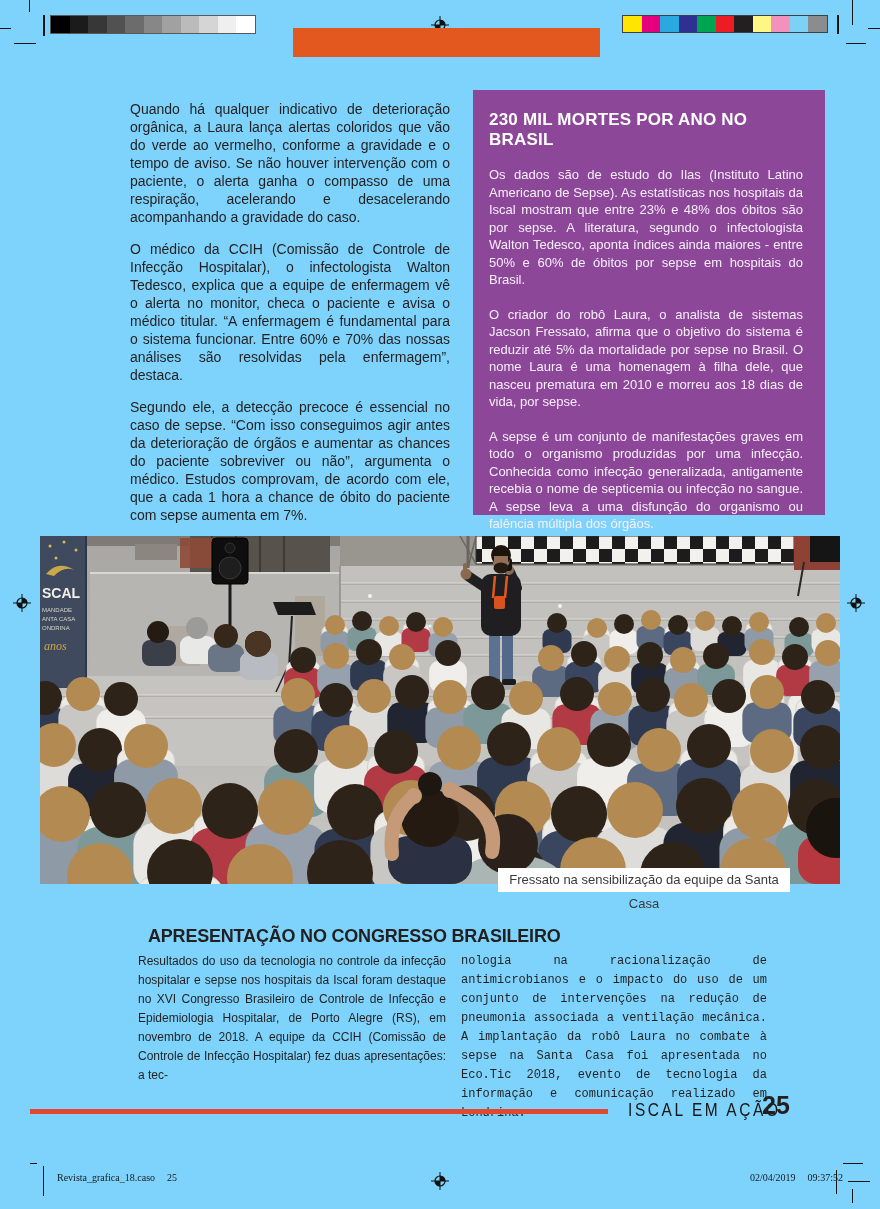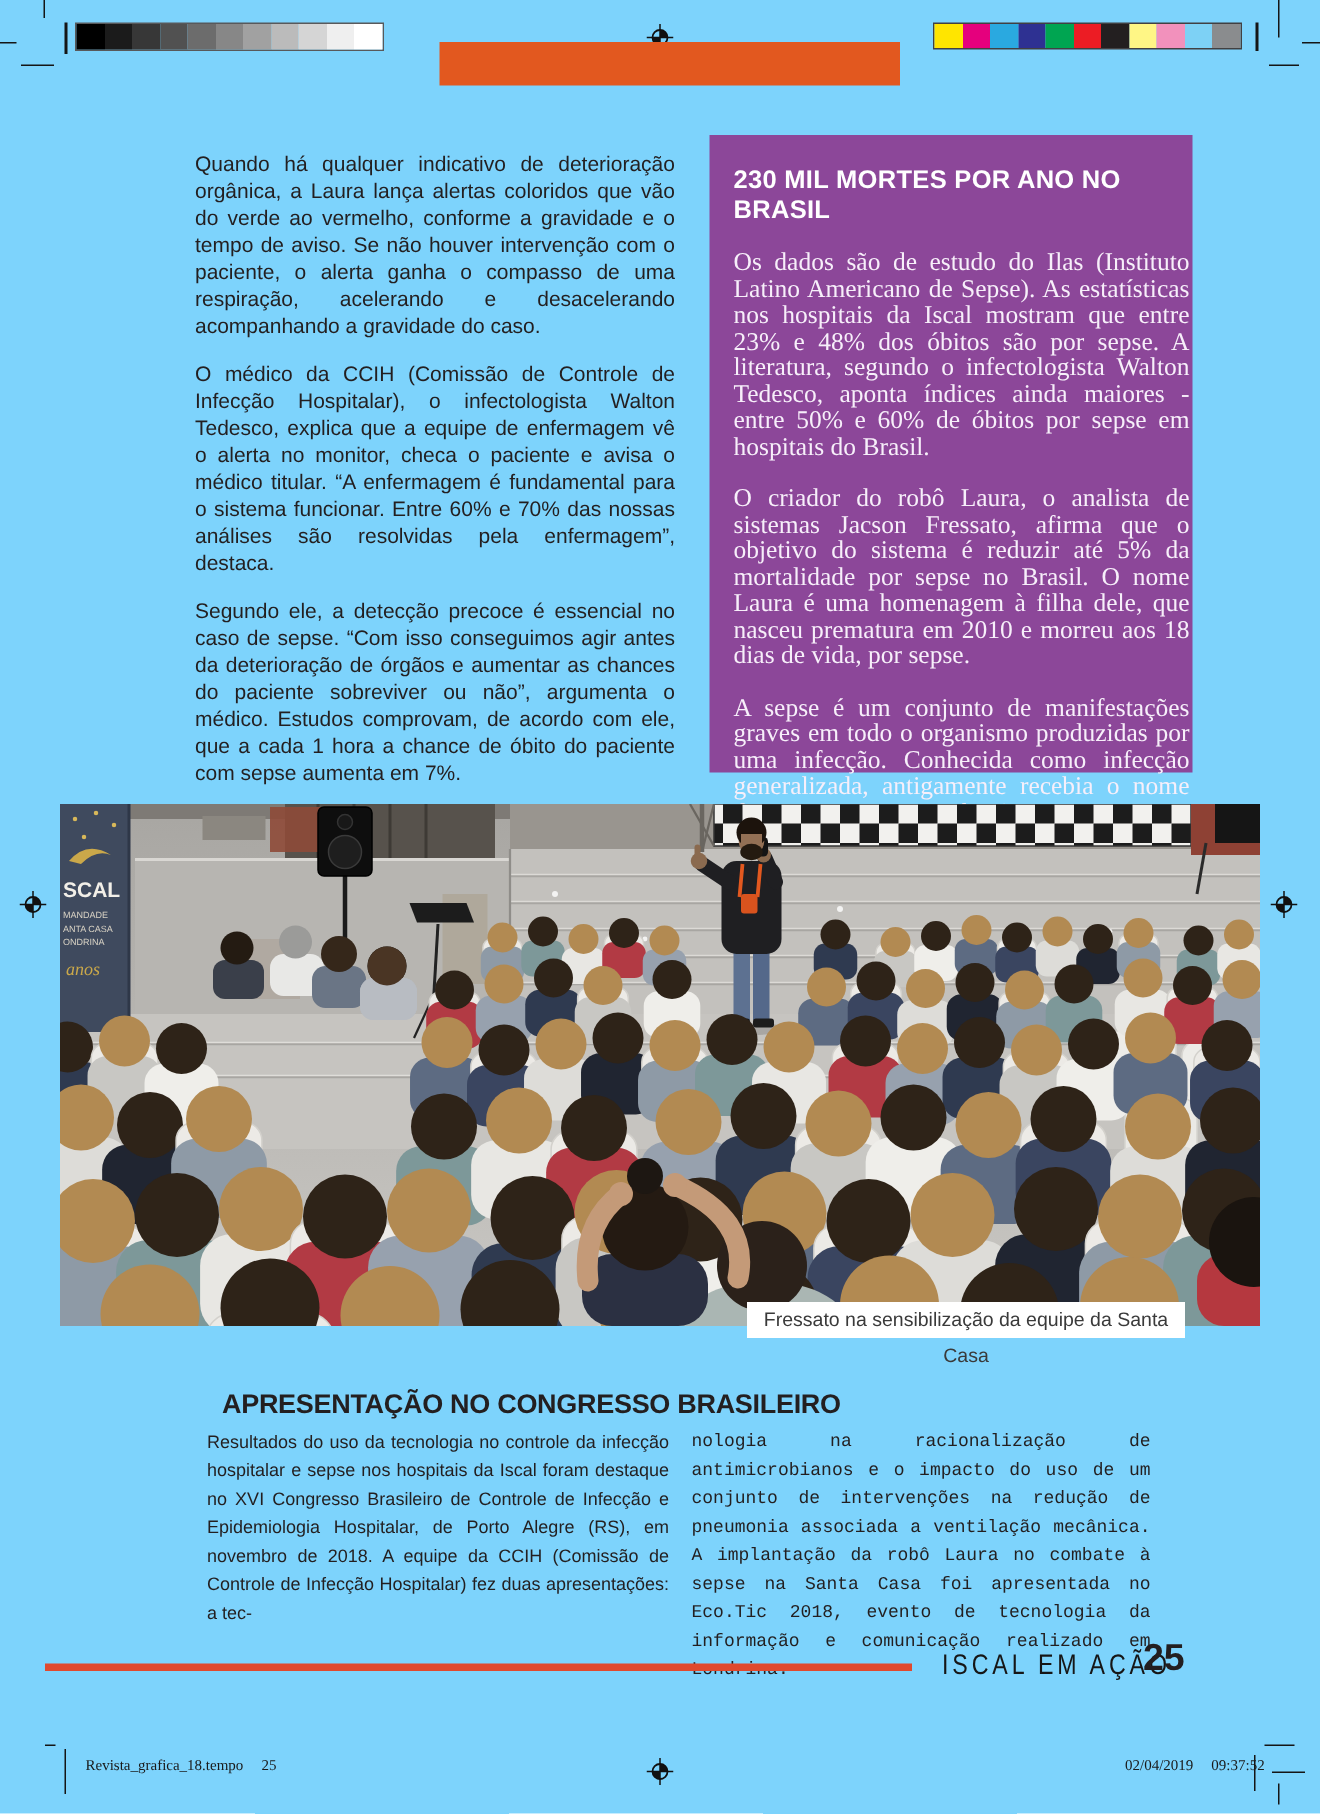--- a/index.html
+++ b/index.html
@@ -11,23 +11,23 @@
   .graybar{position:absolute;left:50px;top:15px;width:206px;height:19px;display:flex;border:1px solid #58595b;box-sizing:border-box;}
   .colorbar{position:absolute;left:622px;top:15px;width:206px;height:18px;display:flex;border:1px solid #414042;box-sizing:border-box;}
   .graybar>div,.colorbar>div{flex:1;}
 
   .orange-banner{position:absolute;left:293px;top:28px;width:307px;height:29px;background:#e2581f;}
 
   
   .article-col{position:absolute;left:130px;top:100px;width:320px;}
   .article-col p{margin:0 0 14px 0;font-size:14px;line-height:18px;text-align:justify;}
 
-  .purple-box{position:absolute;left:473px;top:90px;width:322px;height:425px;background:#8c4799;box-sizing:border-box;padding:18px 2px 0 16px;}
+  .purple-box{position:absolute;left:473px;top:90px;width:352px;height:425px;background:#8c4799;box-sizing:border-box;padding:18px 22px 0 16px;}
   .purple-box h2{margin:2px 0 16px 0;font-size:17px;line-height:20px;color:#ffffff;letter-spacing:.2px;}
-  .purple-box p{margin:0 0 17px 0;font-size:17px;line-height:17.5px;color:#f7effa;text-align:justify;font-family:Liberation Serif, serif;}
+  .purple-box p{margin:0 0 17px 0;font-size:13px;line-height:17.5px;color:#f7effa;text-align:justify;}
 
   .photo{position:absolute;left:40px;top:536px;width:800px;height:348px;margin:0;}
   .photo svg{display:block;width:800px;height:348px;}
   .caption{position:absolute;left:458px;top:332px;width:292px;height:24px;background:#ffffff;
            font-size:13px;line-height:24px;color:#3a3a3a;text-align:center;}
 
   .congress-title{position:absolute;left:138px;top:916px;margin:10px;font-size:18px;letter-spacing:-.2px;color:#231f20;}
   .congress-col{position:absolute;top:952px;width:308px;font-size:12px;line-height:19px;text-align:justify;}
   .congress-left{left:138px;}
   .congress-right{left:461px;width:306px;font-family:Liberation Mono, monospace;}
@@ -497,18 +497,18 @@
 
   <h2 class="congress-title">APRESENTAÇÃO NO CONGRESSO BRASILEIRO</h2>
   <div class="congress-col congress-left">Resultados do uso da tecnologia no controle da infecção hospitalar e sepse nos hospitais da Iscal foram destaque no XVI Congresso Brasileiro de Controle de Infecção e Epidemiologia Hospitalar, de Porto Alegre (RS), em novembro de 2018. A equipe da CCIH (Comissão de Controle de Infecção Hospitalar) fez duas apresentações: a tec-</div>
   <div class="congress-col congress-right">nologia na racionalização de antimicrobianos e o impacto do uso de um conjunto de intervenções na redução de pneumonia associada a ventilação mecânica. A implantação da robô Laura no combate à sepse na Santa Casa foi apresentada no Eco.Tic 2018, evento de tecnologia da informação e comunicação realizado em Londrina.</div>
 
   <div class="footer-rule"></div>
   <div class="brand">ISCAL EM AÇÃO</div>
   <div class="page-num">25</div>
 
   <div class="slug slug-left">
-    <span>Revista_grafica_18.tempo</span><span class="gap"></span><span>25</span>
+    <span>Revista_grafica_18.caso</span><span class="gap"></span><span>25</span>
   </div>
   <div class="slug slug-right">
     <span>02/04/2019</span><span class="gap"></span><span>09:37:52</span>
   </div>
 </div>
 
 </body></html>

